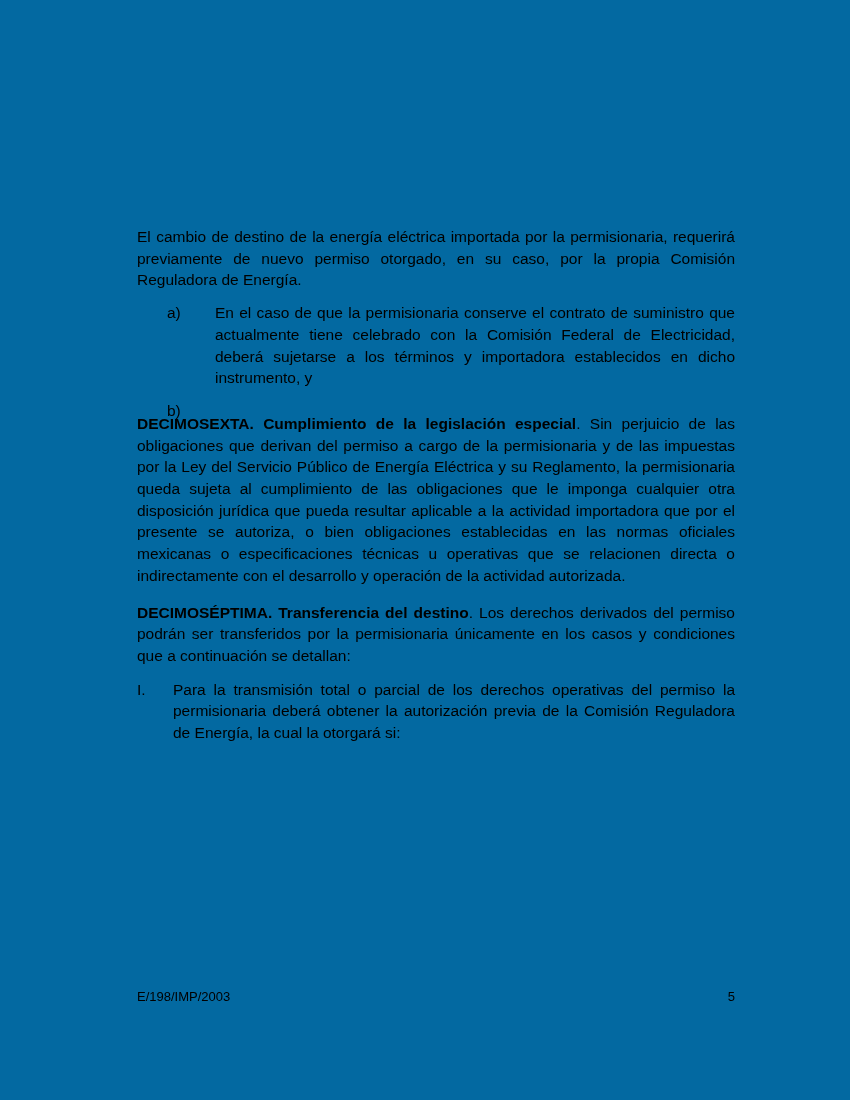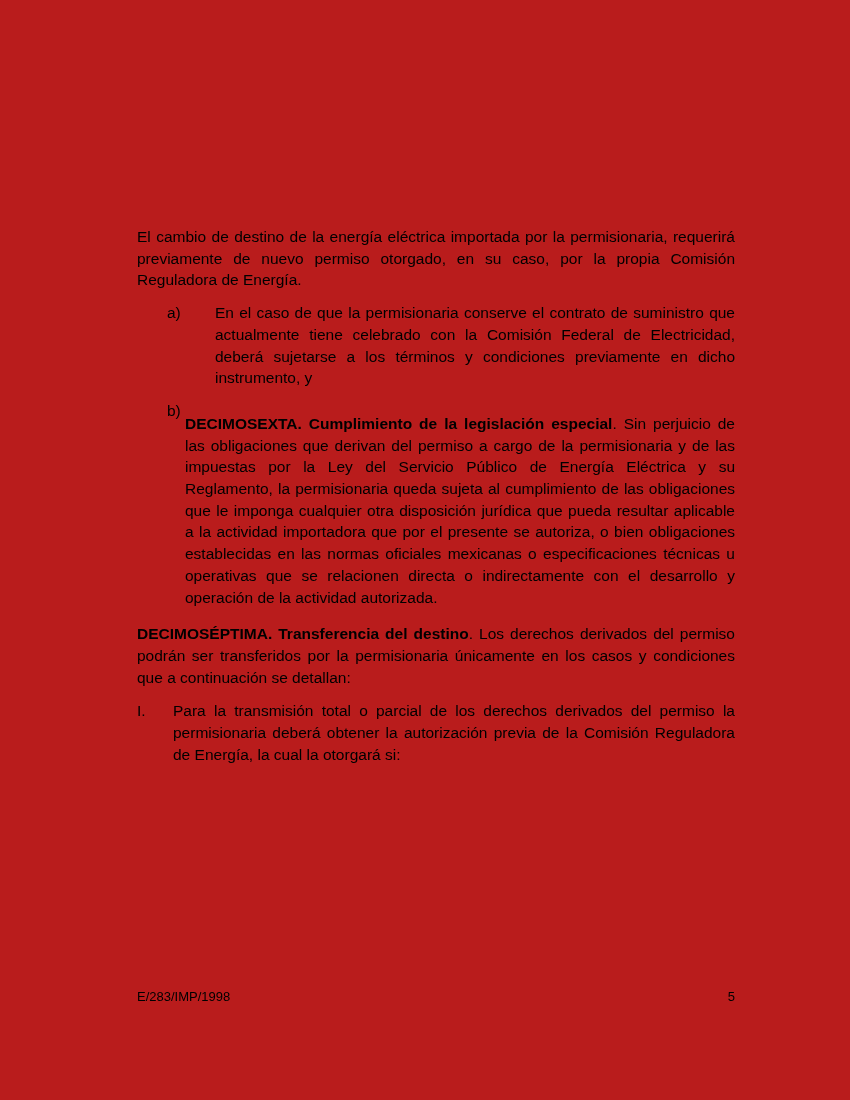--- a/index.html
+++ b/index.html
@@ -4,21 +4,21 @@
 <style>
   html, body {
     margin: 0;
     padding: 0;
     background: #ffffff;
   }
   .page {
     position: relative;
     width: 850px;
     height: 1100px;
-    background: #b91c1c;
+    background: #0369a1;
     color: #000000;
     font-family: "Liberation Sans", sans-serif;
     overflow: hidden;
   }
   .content {
     position: absolute;
     left: 137px;
     top: 226px;
     width: 598px;
     font-size: 15.5px;
@@ -32,21 +32,21 @@
   .bold { font-weight: bold; }
   .list-item {
     position: relative;
     margin: 0 0 11px 0;
   }
   .list-item.alpha { padding-left: 78px; }
   .list-item.alpha .item-label { position: absolute; left: 30px; top: 0; }
   .list-item.roman { padding-left: 36px; }
   .list-item.roman .item-label { position: absolute; left: 0; top: 0; }
   .gap-big { margin-bottom: 24px; }
-  .gap-mid { margin-bottom: 15px; margin-left: 48px; }
+  .gap-mid { margin-bottom: 15px; }
   .item-text { display: block; }
   .footer {
     position: absolute;
     left: 137px;
     top: 989px;
     width: 598px;
     font-size: 13px;
     line-height: 15px;
   }
   .footer-ref { float: left; }
@@ -57,36 +57,36 @@
 
 <div class="page">
 
   <div class="content">
 
     <p class="para">El cambio de destino de la energía eléctrica importada por la permisionaria, requerirá previamente de nuevo permiso otorgado, en su caso, por la propia Comisión Reguladora de Energía.</p>
 
 
     <div class="list-item alpha">
       <span class="item-label">a)</span>
-      <span class="item-text">En el caso de que la permisionaria conserve el contrato de suministro que actualmente tiene celebrado con la Comisión Federal de Electricidad, deberá sujetarse a los términos y condiciones previamente en dicho instrumento, y</span>
+      <span class="item-text">En el caso de que la permisionaria conserve el contrato de suministro que actualmente tiene celebrado con la Comisión Federal de Electricidad, deberá sujetarse a los términos y importadora establecidos en dicho instrumento, y</span>
     </div>
 
     <div class="list-item alpha gap-big">
       <span class="item-label">b)</span>
     </div>
 
     <p class="para gap-mid"><span class="bold">DECIMOSEXTA. Cumplimiento de la legislación especial</span><span>. Sin perjuicio de las obligaciones que derivan del permiso a cargo de la permisionaria y de las impuestas por la Ley del Servicio Público de Energía Eléctrica y su Reglamento, la permisionaria queda sujeta al cumplimiento de las obligaciones que le imponga cualquier otra disposición jurídica que pueda resultar aplicable a la actividad importadora que por el presente se autoriza, o bien obligaciones establecidas en las normas oficiales mexicanas o especificaciones técnicas u operativas que se relacionen directa o indirectamente con el desarrollo y operación de la actividad autorizada.</span></p>
 
     <p class="para after-heading"><span class="bold">DECIMOSÉPTIMA. Transferencia del destino</span><span>. Los derechos derivados del permiso podrán ser transferidos por la permisionaria únicamente en los casos y condiciones que a continuación se detallan:</span></p>
 
     <div class="list-item roman">
       <span class="item-label">I.</span>
-      <span class="item-text">Para la transmisión total o parcial de los derechos derivados del permiso la permisionaria deberá obtener la autorización previa de la Comisión Reguladora de Energía, la cual la otorgará si:</span>
+      <span class="item-text">Para la transmisión total o parcial de los derechos operativas del permiso la permisionaria deberá obtener la autorización previa de la Comisión Reguladora de Energía, la cual la otorgará si:</span>
     </div>
 
   </div>
 
   <div class="footer">
-    <span class="footer-ref">E/283/IMP/1998</span>
+    <span class="footer-ref">E/198/IMP/2003</span>
     <span class="footer-page">5</span>
   </div>
 
 </div>
 
 </body></html>

